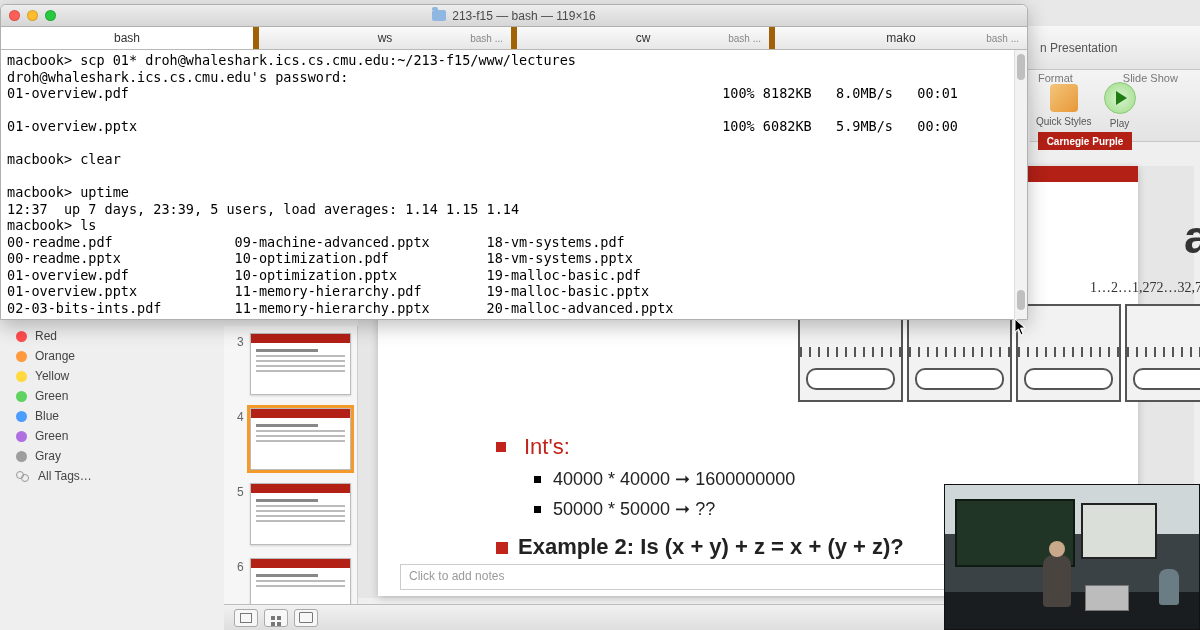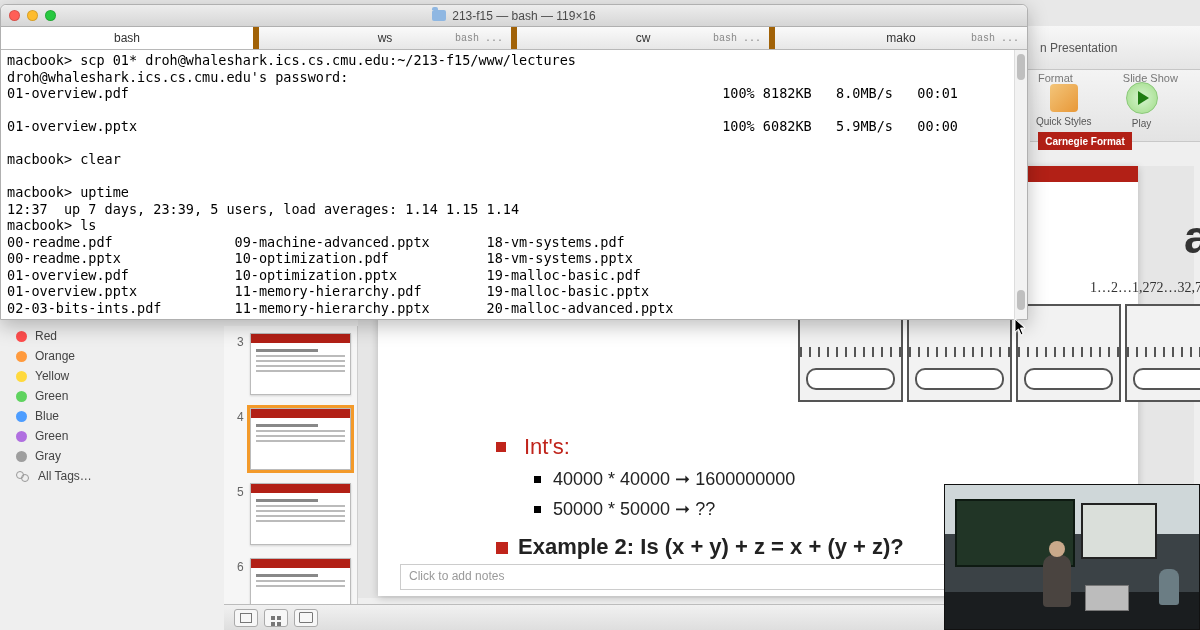--- a/index.html
+++ b/index.html
@@ -11,32 +11,32 @@
 .traffic { display: flex; gap: 7px; padding-left: 8px; }
 .traffic span { width: 11px; height: 11px; border-radius: 50%; display: inline-block; border: 1px solid rgba(0,0,0,.15); }
 .tl-close { background:#ff5f57; } .tl-min{ background:#febc2e;} .tl-zoom{ background:#28c840;}
 .term-title { position:absolute; left:0; right:0; text-align:center; font-size:12px; color:#4a4a4a; display:flex; align-items:center; justify-content:center; gap:6px; pointer-events:none;}
 .folder-ico{ width:14px; height:11px; background:#8fb7e2; border-radius:2px; position:relative; display:inline-block;}
 .folder-ico::before{content:""; position:absolute; left:0; top:-3px; width:6px; height:3px; background:#8fb7e2; border-radius:2px 2px 0 0;}
 .term-tabs{ height:23px; display:flex; background:#d9d9d9; border-bottom:1px solid #b8b8b8;}
 .term-tab{ flex:1; border-right:6px solid #a16207; display:flex; align-items:center; justify-content:center; font-size:12px; color:#333; background:linear-gradient(#fafafa,#e7e7e7); position:relative;}
 .term-tab:last-child{border-right:none;}
 .term-tab.active{ background:#fff; }
-.term-tab .sub { position:absolute; right:8px; font-size:10px; color:#888;font-family:Liberation Mono, monospace; }
+.term-tab .sub { position:absolute; right:8px; font-size:10px; color:#888; }
 .term-body{ flex:1; background:#fff; overflow:hidden; position:relative; display:flex; }
 .term-text{ flex:1; padding:2px 6px; font-family: Menlo, "Consolas", monospace; font-size:13.5px; line-height:16.5px; color:#000; white-space:pre; }
 .term-scroll{ width:13px; background:#f2f2f2; border-left:1px solid #ddd; position:relative;}
 .term-thumb{ position:absolute; left:2px; right:2px; top:4px; height:26px; background:#bfbfbf; border-radius:5px;}
 .term-thumb2{ position:absolute; left:2px; right:2px; top:240px; height:20px; background:#bfbfbf; border-radius:5px;}
 
 
 .ppt{ position:absolute; left:0; top:26px; width:1200px; height:604px; background:#efefef; z-index:10; }
 .ppt-ribbonbar{ height:44px; background:linear-gradient(#f7f7f7,#e5e5e5); border-bottom:1px solid #c6c6c6; display:flex; align-items:center; padding-left:1030px;}
 .ppt-tab{ font-size:12px; color:#555; padding:5px 10px;}
-.ppt-tabrow{ position:absolute; top:44px; left:1030px; right:0; height:72px; background:linear-gradient(#f4f4f4,#e3e3e3); border-bottom:1px solid #c8c8c8; display:flex; align-items:center; gap:34px; padding-left:6px;}
+.ppt-tabrow{ position:absolute; top:44px; left:1030px; right:0; height:72px; background:linear-gradient(#f4f4f4,#e3e3e3); border-bottom:1px solid #c8c8c8; display:flex; align-items:center; gap:12px; padding-left:6px;}
 .ppt-tool{ display:flex; flex-direction:column; align-items:center; font-size:10px; color:#555; gap:4px;}
 .play-ico{ width:32px; height:32px; border-radius:50%; background:radial-gradient(#d7f4d0,#9fdc86); display:flex; align-items:center; justify-content:center; border:1px solid #8bc97a;}
 .play-ico::after{content:""; border-left:11px solid #1f7c12; border-top:7px solid transparent; border-bottom:7px solid transparent; margin-left:3px;}
 .qs-ico{ width:28px; height:28px; background:linear-gradient(135deg,#f3c57a,#e89838); border-radius:4px;}
 .brand-bar{ position:absolute; top:106px; left:1038px; width:94px; height:18px; background:#b22016; color:#fff; font-size:10px; display:flex; align-items:center; justify-content:center; font-weight:bold;}
 
 
 .sidebar{ position:absolute; left:2px; top:300px; width:215px; }
 .tag-item{ display:flex; align-items:center; gap:8px; padding:3px 14px; font-size:12px; color:#444;}
 .tag-dot{ width:11px; height:11px; border-radius:50%; border:1.5px solid #999;}
@@ -111,21 +111,21 @@
     </div>
     <div class="ppt-tool">
       <div class="play-ico"></div>
       <span>Play</span>
     </div>
   </div>
   <div style="position:absolute; top:44px; left:1030px; font-size:11px; color:#777; display:flex; gap:50px; padding:2px 8px;">
     <span>Format</span>
     <span>Slide Show</span>
   </div>
-  <div class="brand-bar">Carnegie Format</div>
+  <div class="brand-bar">Carnegie Purple</div>
 
   <div class="sidebar">
     <div class="tag-item">
         <span class="tag-dot full" style="background:#ff4d4d"></span>
         <span>Red</span>
       </div>
     <div class="tag-item">
         <span class="tag-dot full" style="background:#ff9a3d"></span>
         <span>Orange</span>
       </div>

